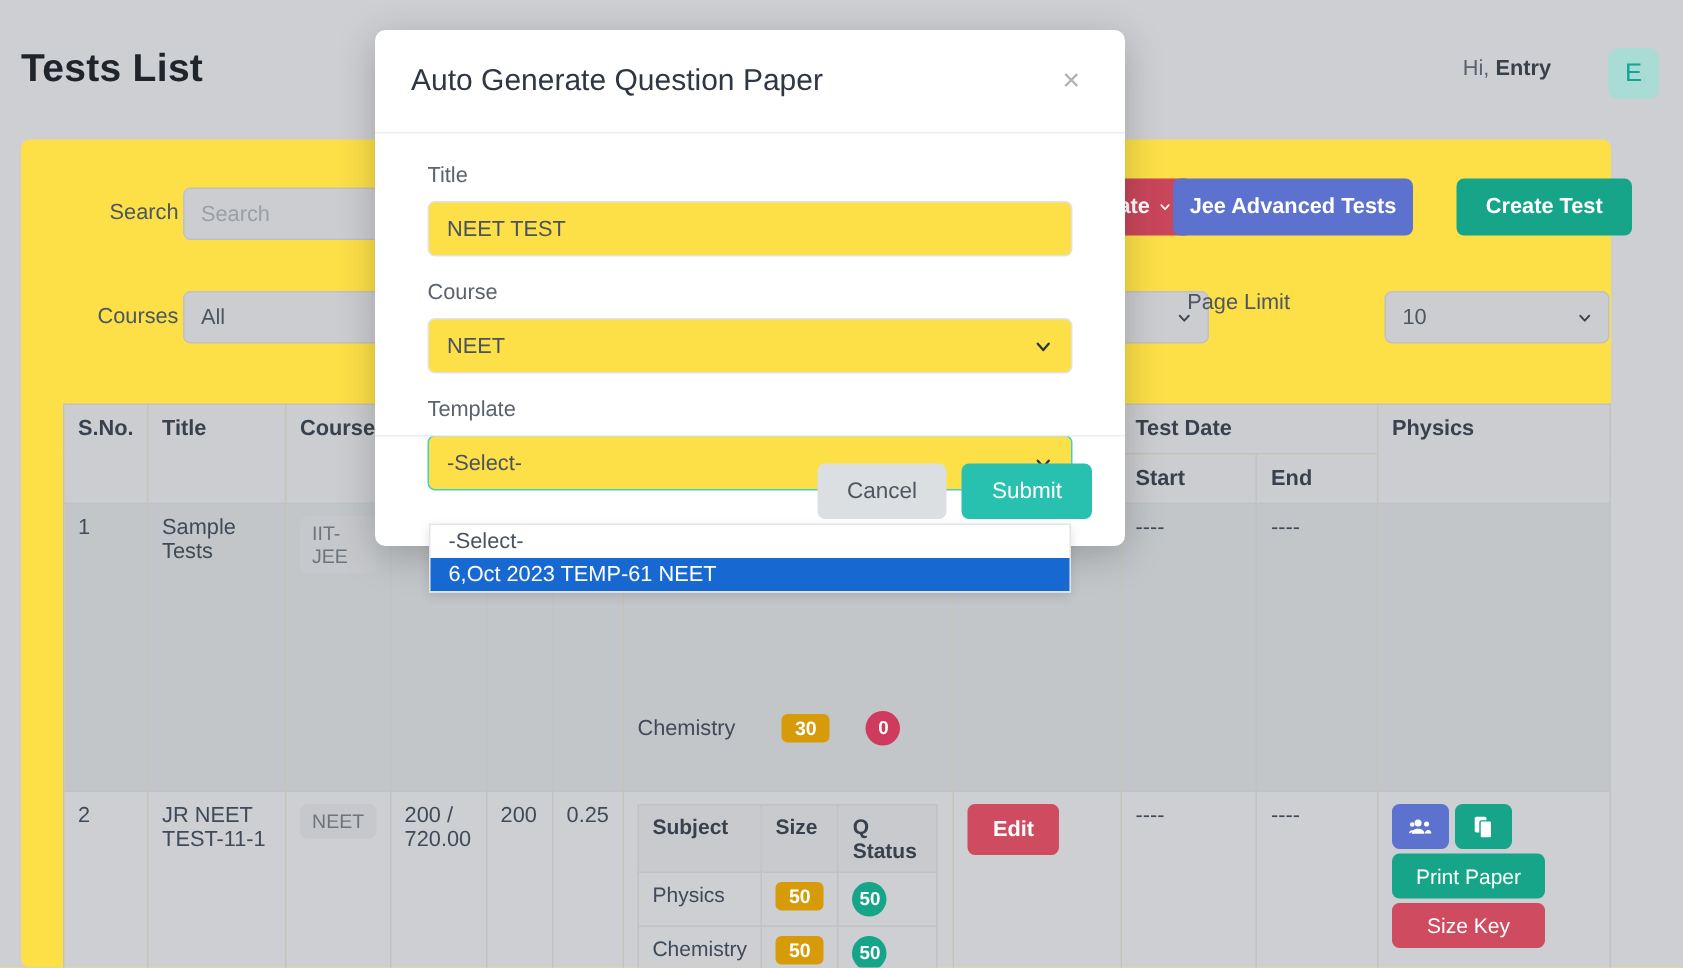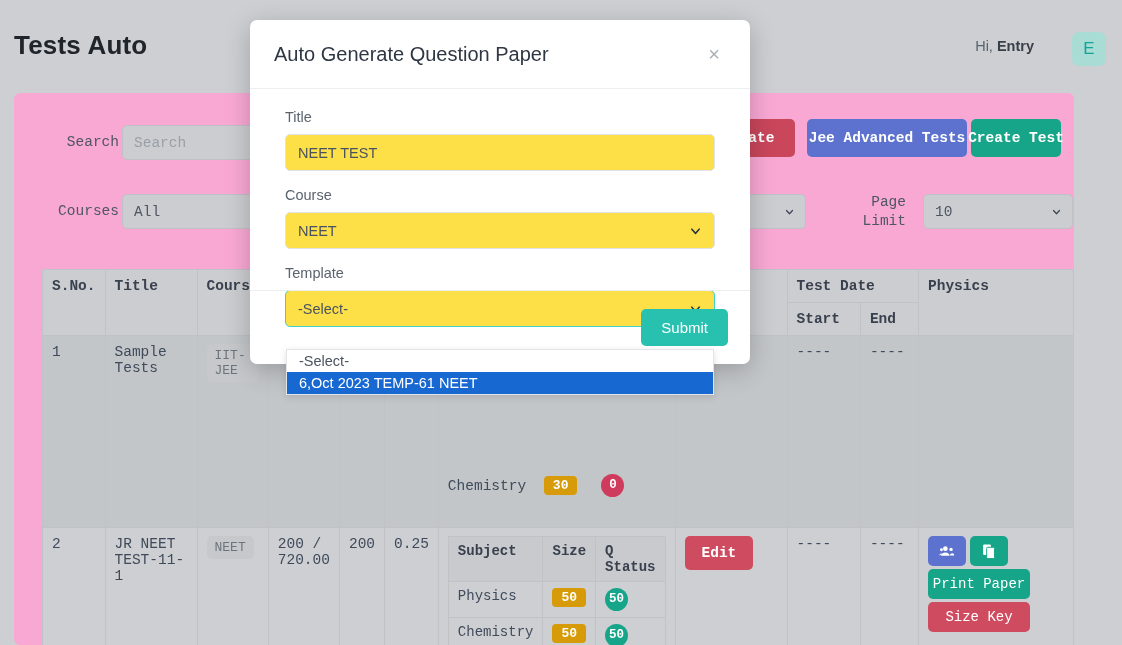--- a/index.html
+++ b/index.html
@@ -28,21 +28,21 @@
   .avatar {
     position:absolute; right:16px; top:32px;
     width:34px; height:34px; border-radius:7px;
     background:#a9dcd4; color:#12a496;
     font-size:17px; font-weight:500;
     display:flex; align-items:center; justify-content:center;
   }
 
   .panel {
     position:absolute; left:14px; top:93px; width:1060px; height:552px;
-    background:#f9a8d4; border-radius:6px;font-family:Liberation Mono, monospace;
+    background:#fde047; border-radius:6px;
   }
   .lbl {
     position:absolute; font-size:14.5px; color:#4d5662; text-align:right;
   }
   .ctl {
     position:absolute; height:35px; background:#cccdd0;
     border:1px solid #bfc1c5; border-radius:5px;
     font-size:14.5px; color:#4d5662;
     display:flex; align-items:center; padding:0 11px;
   }
@@ -174,50 +174,50 @@
     border-radius:5px; font-size:15px; padding:10px 20px;
   }
   .m-cancel { background:#dcdfe2; color:#4e5660; }
   .m-submit { background:#28c1b0; color:#fff; }
 </style>
 </head>
 <body>
 
 <div id="page-bg">
 
-  <div class="page-title">Tests Auto</div>
+  <div class="page-title">Tests List</div>
 
   <div class="greeting">
     <span>Hi,</span>
     <b>Entry</b>
   </div>
   <div class="avatar">E</div>
 
   <div class="panel">
 
     <div class="lbl" style="left:30px; top:41px; width:75px;">Search</div>
     <div class="ctl ph" style="left:108px; top:32px; width:260px;">Search</div>
 
     <div class="btn btn-red" style="left:711px; top:26px; width:70px;">
       <span>rate</span>
       <svg class="caret" style="margin-left:6px;" viewBox="0 0 12 12" width="10" height="10">
         <path d="M2 4 L6 8.4 L10 4" fill="none" stroke="#ffffff" stroke-width="1.9" stroke-linecap="round" stroke-linejoin="round"></path>
       </svg>
     </div>
-    <div class="btn btn-blue" style="left:793px; top:26px; width:160px;">Jee Advanced Tests</div>
-    <div class="btn btn-green" style="left:957px; top:26px; width:90px;">Create Test</div>
+    <div class="btn btn-blue" style="left:768px; top:26px; width:160px;">Jee Advanced Tests</div>
+    <div class="btn btn-green" style="left:957px; top:26px; width:117px;">Create Test</div>
 
     <div class="lbl" style="left:20px; top:110px; width:85px;">Courses</div>
     <div class="ctl" style="left:108px; top:101px; width:684px;">
       <span>All</span>
       <svg class="caret" viewBox="0 0 12 12">
         <path d="M2 4 L6 8.4 L10 4" fill="none" stroke="#3d4756" stroke-width="1.7" stroke-linecap="round" stroke-linejoin="round"></path>
       </svg>
     </div>
-    <div class="lbl" style="left:806px; top:100px; width:86px; line-height:19px;">Page Limit</div>
+    <div class="lbl" style="left:760px; top:100px; width:86px; line-height:19px;">Page Limit</div>
     <div class="ctl" style="left:909px; top:101px; width:150px;">
       <span>10</span>
       <svg class="caret" viewBox="0 0 12 12">
         <path d="M2 4 L6 8.4 L10 4" fill="none" stroke="#3d4756" stroke-width="1.7" stroke-linecap="round" stroke-linejoin="round"></path>
       </svg>
     </div>
 
     <table class="tests">
       <thead>
         <tr>
@@ -350,20 +350,21 @@
       <div class="f-select focused">
         <span>-Select-</span>
         <svg class="caret" viewBox="0 0 12 12">
           <path d="M2 4 L6 8.6 L10 4" fill="none" stroke="#2f3744" stroke-width="1.7" stroke-linecap="round" stroke-linejoin="round"></path>
         </svg>
       </div>
     </div>
   </div>
 
   <div class="modal-foot">
+    <span class="m-btn m-cancel">Cancel</span>
     <span class="m-btn m-submit">Submit</span>
   </div>
 </div>
 
 <div class="dropdown">
   <div class="dd-opt">-Select-</div>
   <div class="dd-opt sel">6,Oct 2023 TEMP-61 NEET</div>
 </div>
 
 </body></html>

